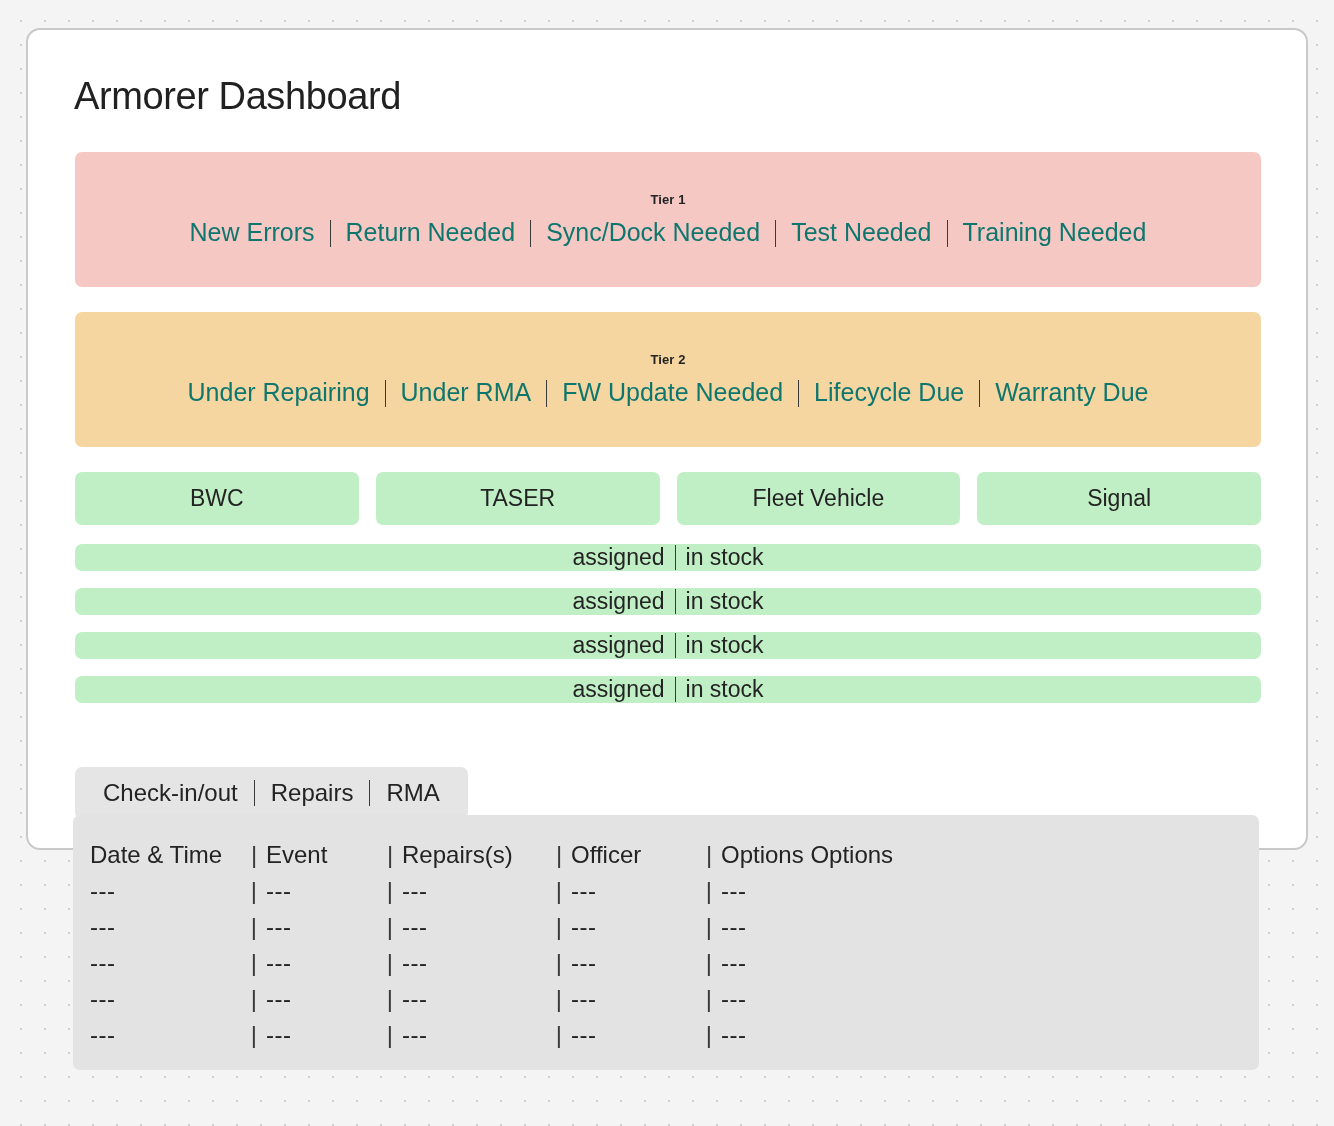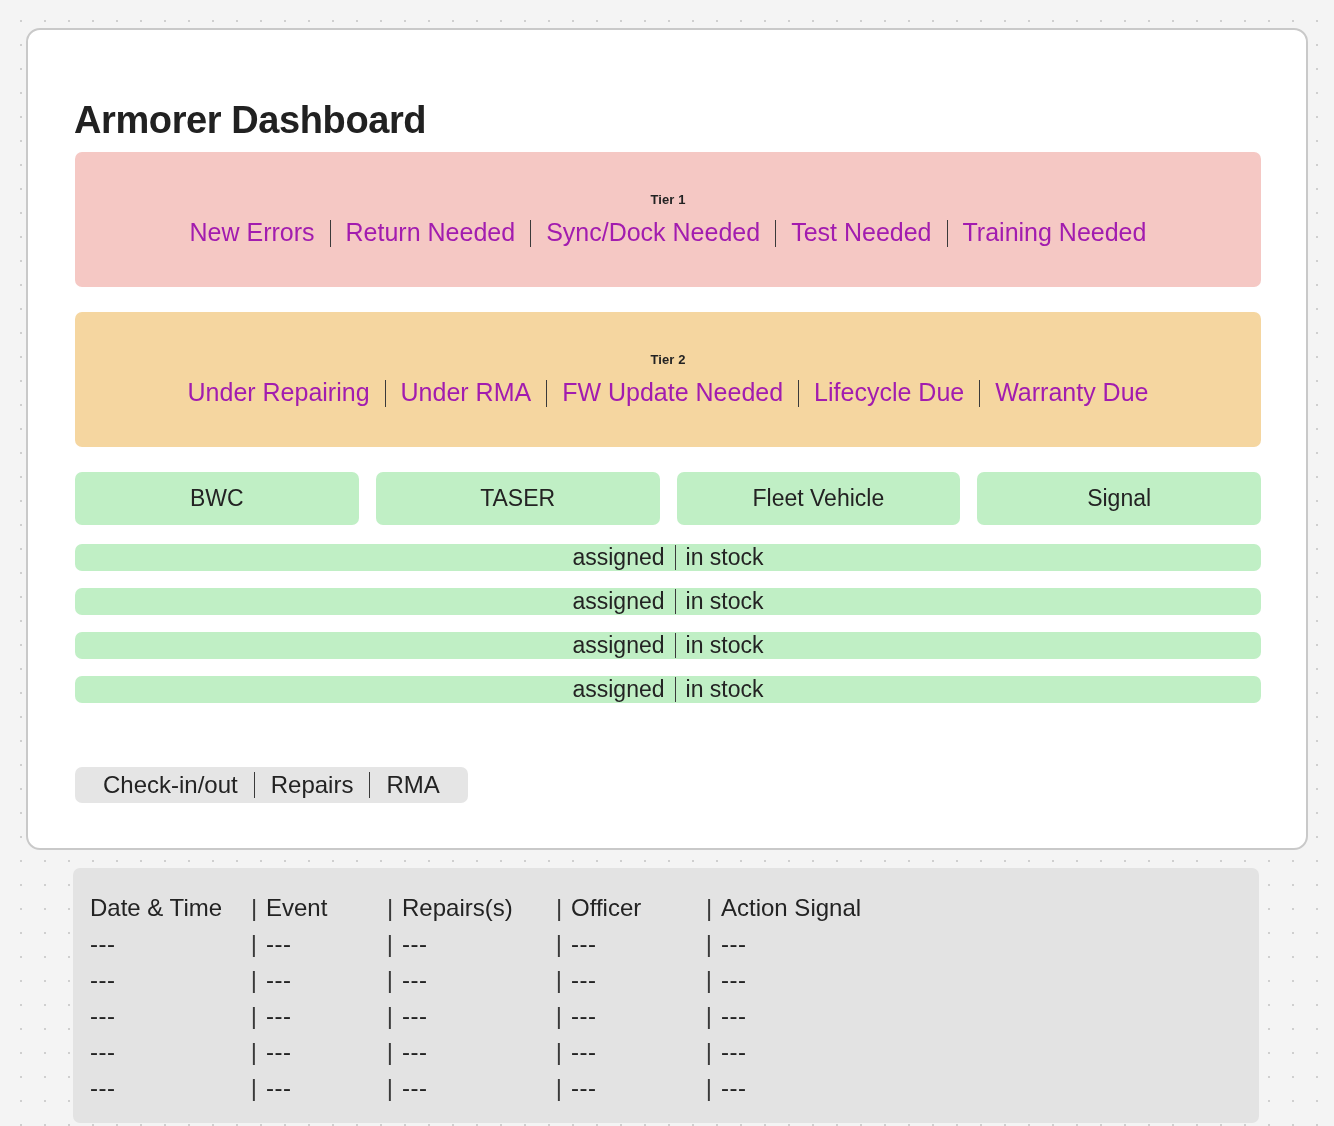--- a/index.html
+++ b/index.html
@@ -36,26 +36,25 @@
     background: #ffffff;
     border: 2px solid #c9c9c9;
     border-radius: 14px;
   }
 
   .page-title {
     position: absolute;
     left: 46px;
     top: 46px;
     font-size: 38px;
-    font-weight: bold;
+    font-weight: normal;
     color: #212121;
     letter-spacing: -0.4px;
     line-height: 1.1;
     white-space: nowrap;
-    margin-top: 24px;
   }
 
   
   .tier-panel {
     position: absolute;
     left: 47px;
     width: 1186px;
     height: 135px;
     border-radius: 7px;
     display: flex;
@@ -71,21 +70,21 @@
     font-weight: bold;
     color: #232323;
     margin-bottom: 10px;
     letter-spacing: 0.1px;
   }
 
   .tier-items {
     display: flex;
     align-items: flex-end;
     font-size: 25px;
-    color: #a21caf;
+    color: #0f766e;
     line-height: 1.2;
     white-space: nowrap;
   }
   .tier-items .sep {
     display: inline-block;
     width: 1px;
     height: 27px;
     background: #3a3a3a;
     margin: 0 15px;
     flex: 0 0 auto;
@@ -127,21 +126,21 @@
     background: #3a3a3a;
     margin: 0 10px;
     vertical-align: -5px;
   }
 
   
   .tab-strip {
     position: absolute;
     left: 47px;
     top: 737px;
-    height: 36px;
+    height: 52px;
     background: #e5e5e5;
     border-radius: 7px;
     display: inline-flex;
     align-items: center;
     padding: 0 28px;
     box-sizing: border-box;
   }
   .tab-strip .tab-item {
     font-size: 24px;
     color: #232323;
@@ -152,21 +151,21 @@
     width: 1px;
     height: 26px;
     background: #3a3a3a;
     margin: 0 16px;
   }
 
   
   .log-panel {
     position: absolute;
     left: 73px;
-    top: 868px;
+    top: 815px;
     width: 1186px;
     height: 255px;
     background: #e3e3e3;
     border-radius: 7px;
     box-sizing: border-box;
     padding: 22px 0 0 17px;
   }
 
   .log-table {
     border-collapse: collapse;
@@ -285,21 +284,21 @@
       <tbody>
         <tr class="head">
           <td class="c0">Date &amp; Time</td>
           <td class="pipe">|</td>
           <td class="c1">Event</td>
           <td class="pipe">|</td>
           <td class="c2">Repairs(s)</td>
           <td class="pipe">|</td>
           <td class="c3">Officer</td>
           <td class="pipe">|</td>
-          <td class="c4">Action Signal</td>
+          <td class="c4">Options Options</td>
         </tr>
 
         <tr class="data">
           <td class="c0">---</td>
           <td class="pipe">|</td>
           <td class="c1">---</td>
           <td class="pipe">|</td>
           <td class="c2">---</td>
           <td class="pipe">|</td>
           <td class="c3">---</td>

